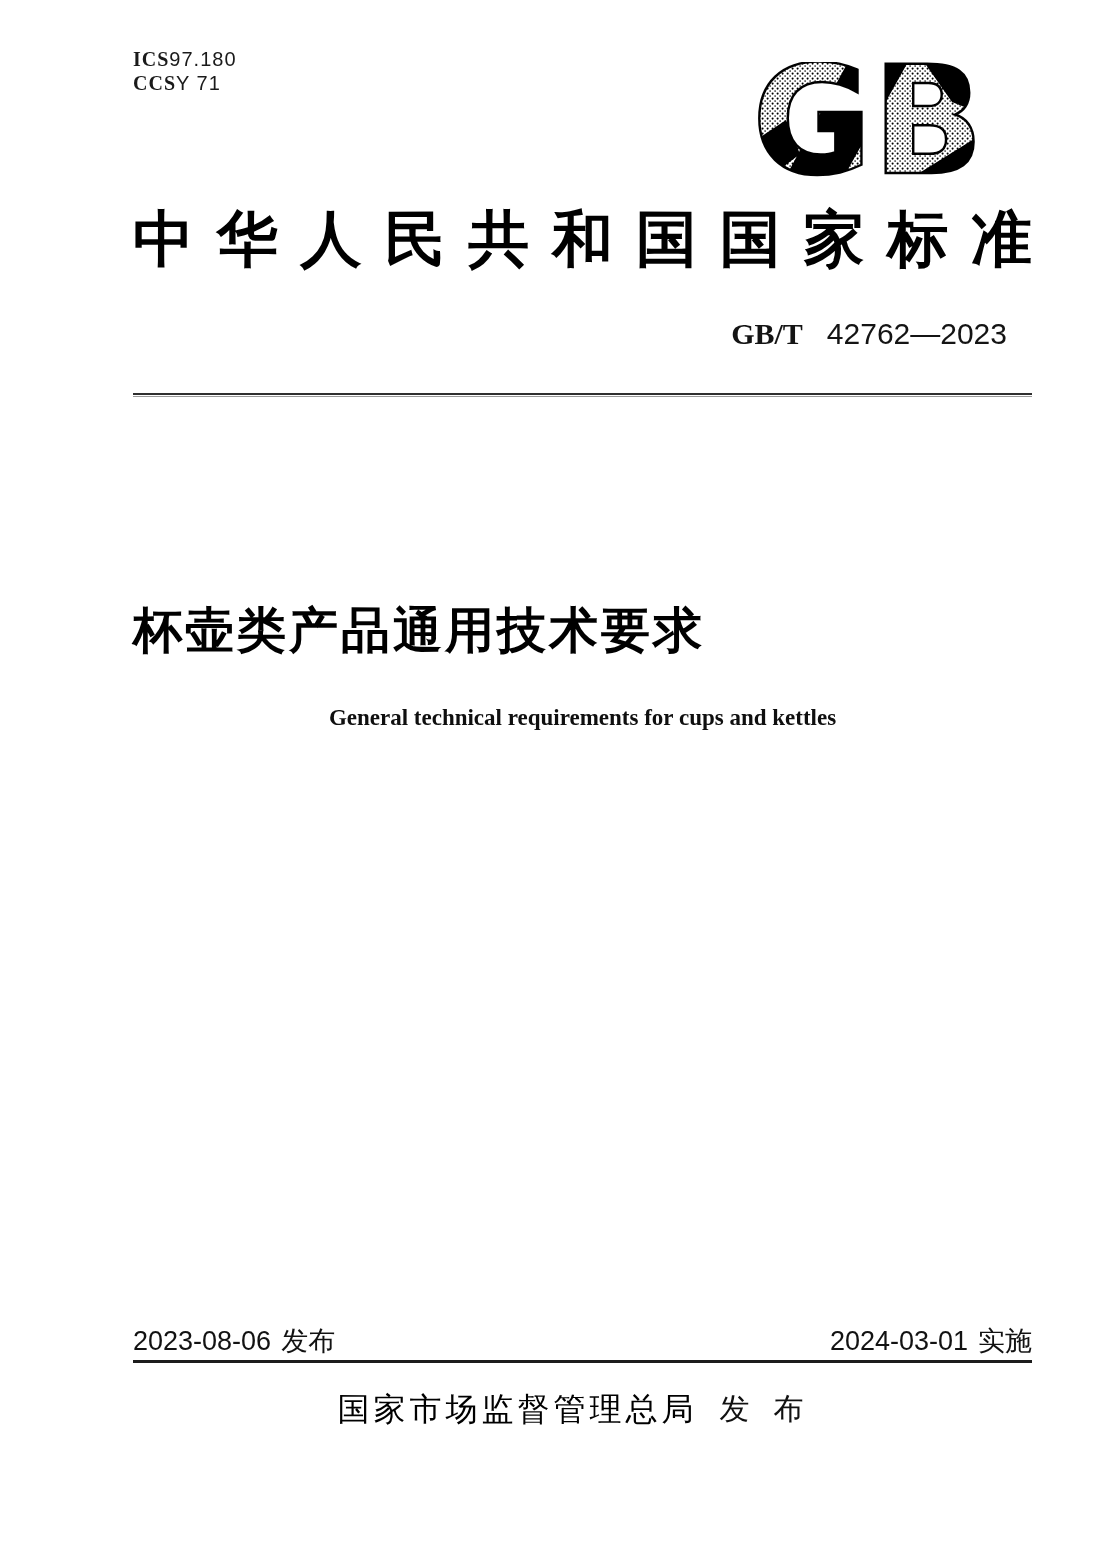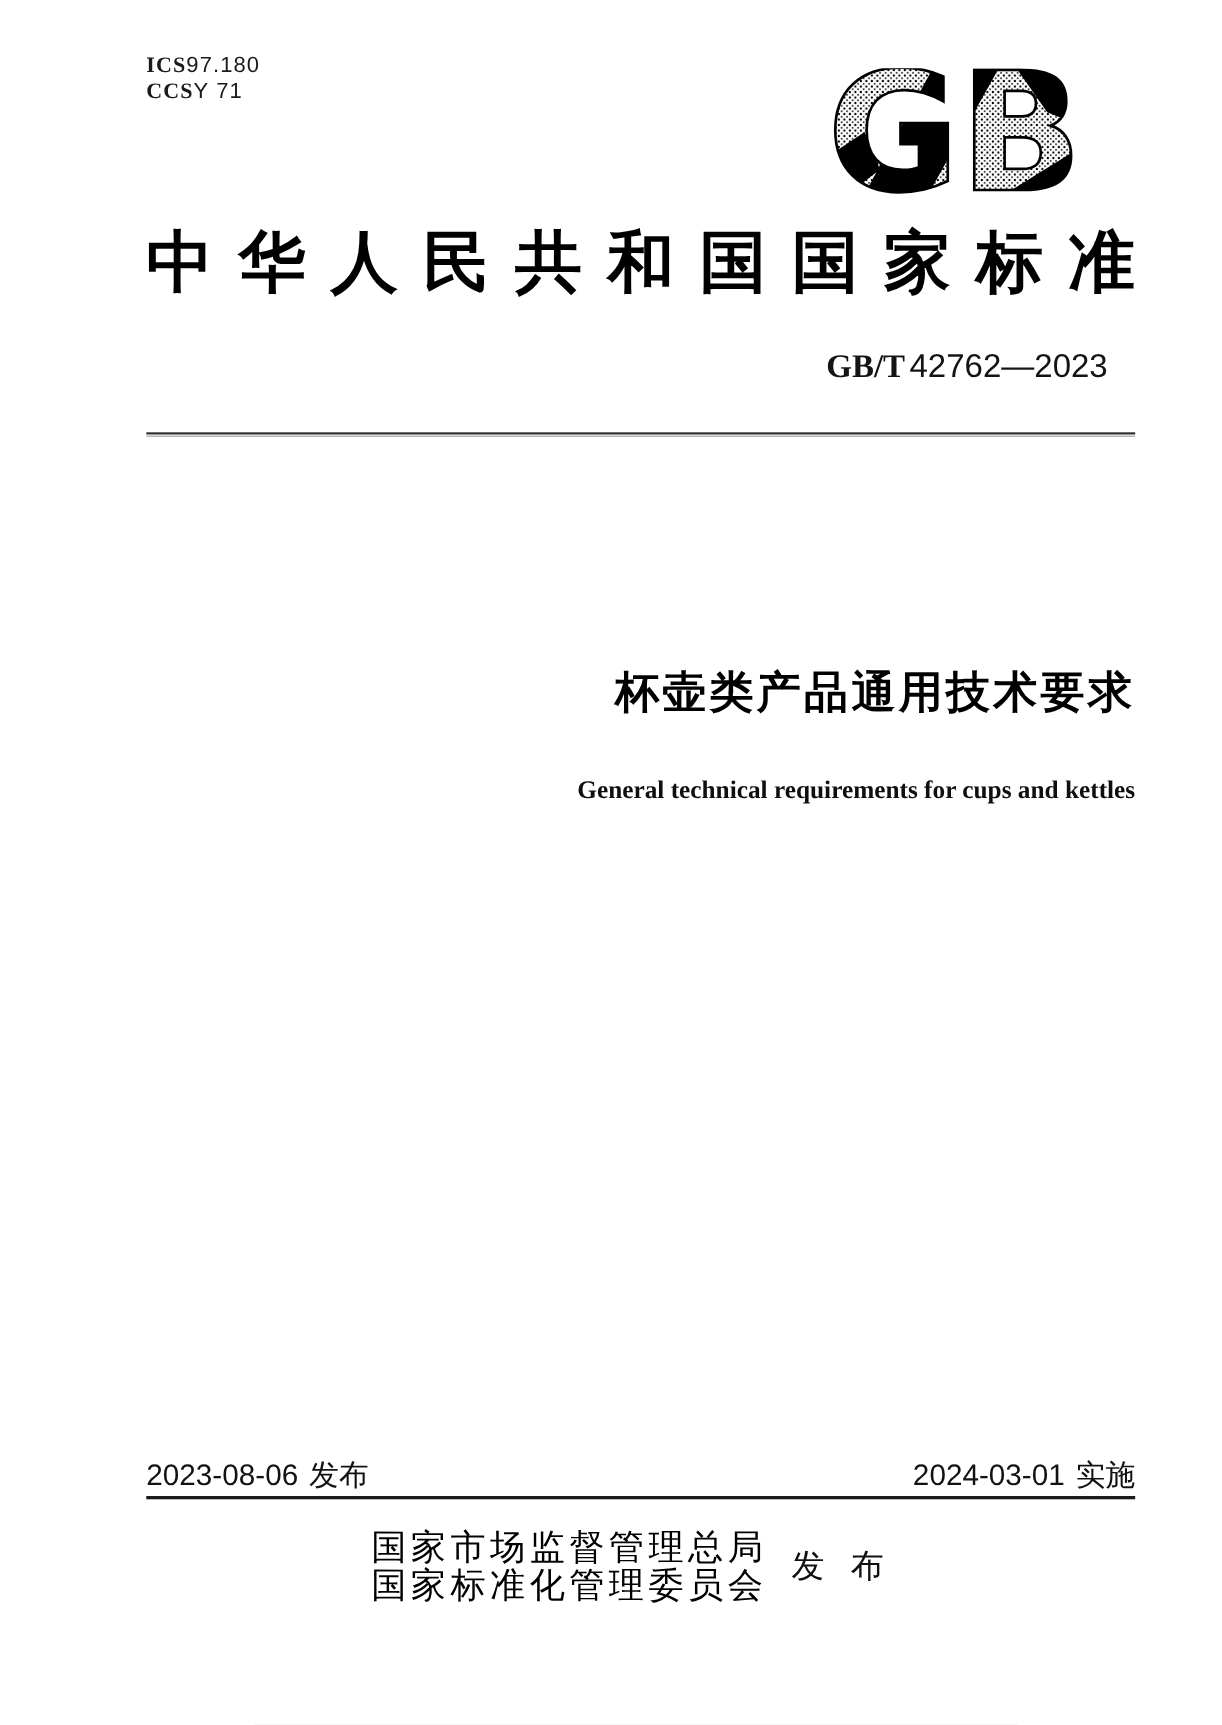--- a/index.html
+++ b/index.html
@@ -69,21 +69,21 @@
     line-height: 34px;
     white-space: nowrap;
     color: #141414;
   }
   .std-number .prefix {
     font-family: Liberation Serif, serif;
     font-weight: bold;
   }
   .std-number .value {
     font-family: "Liberation Sans", "DejaVu Sans", sans-serif;
-    margin-left: 4px;
+    margin-left: 24px;
   }
 
   
   .rule-top {
     position: absolute;
     left: 133px;
     width: 899px;
     top: 393px;
     height: 1px;
     border-top: 2px solid #2f2f2f;
@@ -98,35 +98,35 @@
     background: #1c1c1c;
   }
 
   
   .doc-title-cn {
     position: absolute;
     left: 133px;
     right: 79px;
     top: 601px;
     margin: 0;
-    text-align: right;
-    font-family: "Liberation Sans", "DejaVu Sans", sans-serif;
-    font-weight: bold;
-    font-size: 40px;
+    text-align: left;
+    font-family: "Liberation Sans", "DejaVu Sans", sans-serif;
+    font-weight: bold;
+    font-size: 49px;
     line-height: 58px;
     letter-spacing: 3px;
     color: #000;
   }
   .doc-title-en {
     position: absolute;
     left: 133px;
     right: 79px;
     top: 703px;
     margin: 0;
-    text-align: right;
+    text-align: center;
     font-family: "Liberation Serif", "DejaVu Serif", serif;
     font-weight: bold;
     font-size: 23px;
     line-height: 30px;
     color: #0f0f0f;
   }
 
   
   .date-row {
     position: absolute;
@@ -234,18 +234,17 @@
     <span>
       <span>2024-03-01</span><span class="date-label">实施</span>
     </span>
   </div>
 
   <div class="rule-bottom"></div>
 
   <div class="publisher-group">
     <div class="publisher-orgs">
       <div>国家市场监督管理总局</div>
-      <div>国家标准化管理委员会</div>
     </div>
     <div class="publish-label">发布</div>
   </div>
 
 </div>
 
 </body></html>

